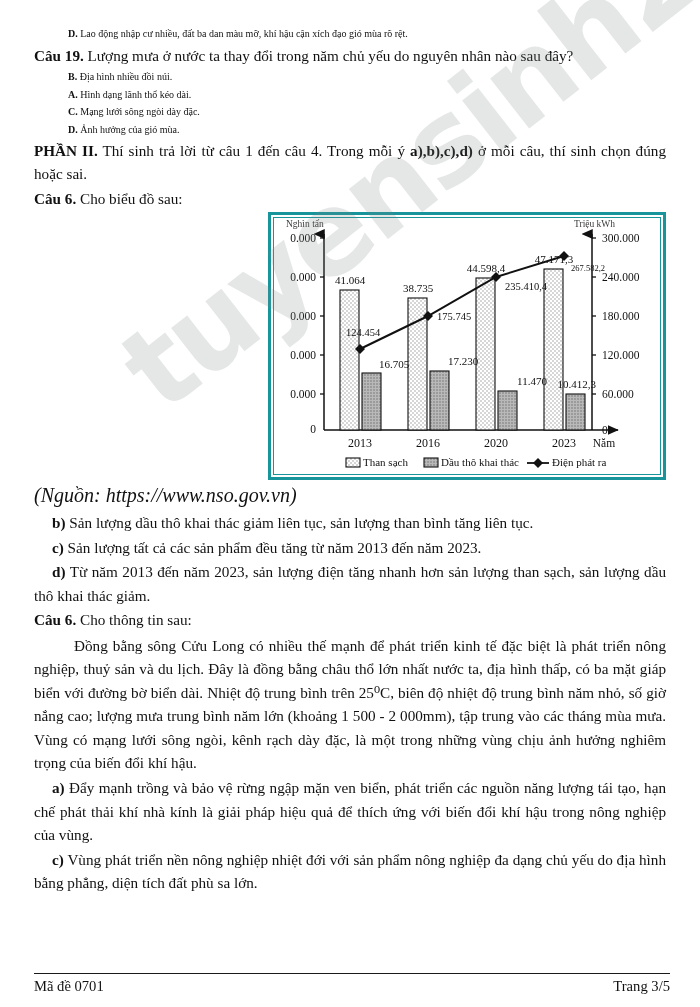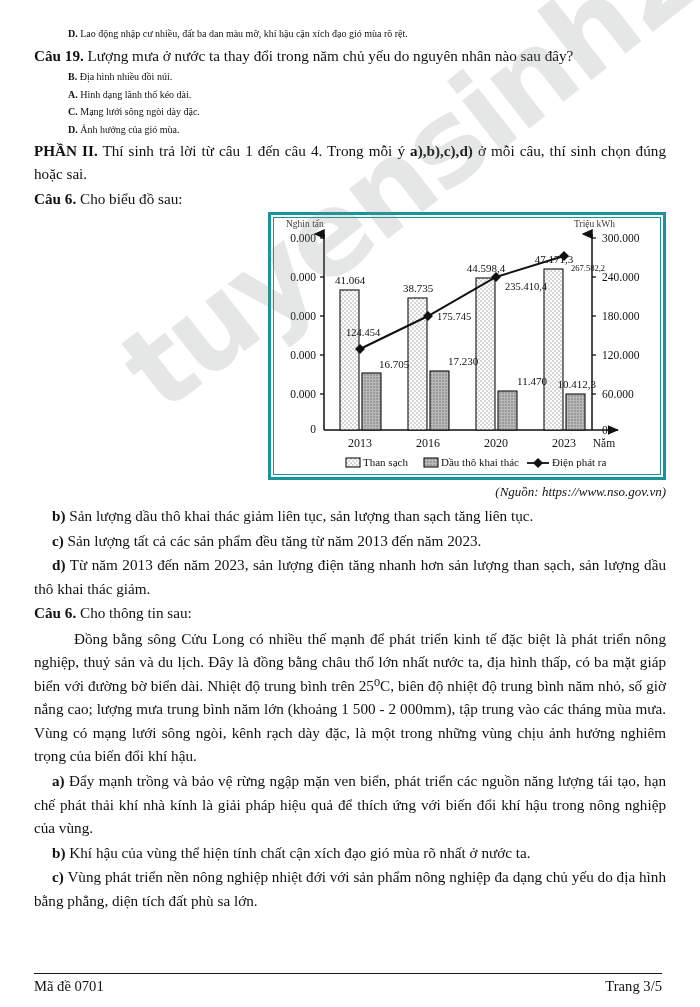--- a/index.html
+++ b/index.html
@@ -111,31 +111,31 @@
     position: relative;
     width: 100%;
     height: 100%;
     border: 1px solid #17959b;
     box-sizing: border-box;
     overflow: hidden;
   }
   .chart-svg { display: block; }
 
   .source {
-    text-align: right;
+    text-align: left;
     font-style: italic;
-    font-size: 13px;
+    font-size: 20px;
     margin: 4px 0 4px 0;
   }
 
   
   .footer {
     position: absolute;
     left: 34px;
-    right: 38px;
+    right: 30px;
     bottom: 12px;
   }
   .footer-rule {
     border-top: 1.4px solid #1a1a1a;
     margin-bottom: 4px;
   }
   .footer-row {
     display: flex;
     justify-content: space-between;
     font-size: 14.6px;
@@ -315,44 +315,40 @@
           </g>
         </svg>
       </div>
     </div>
   </div>
 
   <div class="source">(Nguồn: https://www.nso.gov.vn)</div>
 
   <p class="sub">
     <span class="lbl">b)</span>
-    <span>Sản lượng dầu thô khai thác giảm liên tục, sản lượng than sạch tăng liên tục.</span>
+    <span>Sản lượng dầu thô khai thác giảm liên tục, sản lượng than bình tăng liên tục.</span>
   </p>
   <p class="sub">
     <span class="lbl">c)</span>
     <span>Sản lượng tất cả các sản phẩm đều tăng từ năm 2013 đến năm 2023.</span>
   </p>
   <p class="sub">
     <span class="lbl">d)</span>
     <span>Từ năm 2013 đến năm 2023, sản lượng điện tăng nhanh hơn sản lượng than sạch, sản lượng dầu thô khai thác giảm.</span>
   </p>
 
   <p class="q-line">
     <span class="lbl">Câu 6.</span>
     <span>Cho thông tin sau:</span>
   </p>
   <p class="para">Đồng bằng sông Cửu Long có nhiều thế mạnh để phát triển kinh tế đặc biệt là phát triển nông nghiệp, thuỷ sản và du lịch. Đây là đồng bằng châu thổ lớn nhất nước ta, địa hình thấp, có ba mặt giáp biển với đường bờ biển dài. Nhiệt độ trung bình trên 25⁰C, biên độ nhiệt độ trung bình năm nhỏ, số giờ nắng cao; lượng mưa trung bình năm lớn (khoảng 1 500 - 2 000mm), tập trung vào các tháng mùa mưa. Vùng có mạng lưới sông ngòi, kênh rạch dày đặc, là một trong những vùng chịu ảnh hưởng nghiêm trọng của biến đổi khí hậu.</p>
 
   <p class="sub">
     <span class="lbl">a)</span>
     <span>Đẩy mạnh trồng và bảo vệ rừng ngập mặn ven biển, phát triển các nguồn năng lượng tái tạo, hạn chế phát thải khí nhà kính là giải pháp hiệu quả để thích ứng với biến đổi khí hậu trong nông nghiệp của vùng.</span>
-  </p>
-  <p class="sub">
-    <span class="lbl">b)</span>
-    <span>Khí hậu của vùng thể hiện tính chất cận xích đạo gió mùa rõ nhất ở nước ta.</span>
   </p>
   <p class="sub">
     <span class="lbl">c)</span>
     <span>Vùng phát triển nền nông nghiệp nhiệt đới với sản phẩm nông nghiệp đa dạng chủ yếu do địa hình bằng phẳng, diện tích đất phù sa lớn.</span>
   </p>
 
   <div class="footer">
     <div class="footer-rule"></div>
     <div class="footer-row">
       <span>Mã đề 0701</span>

